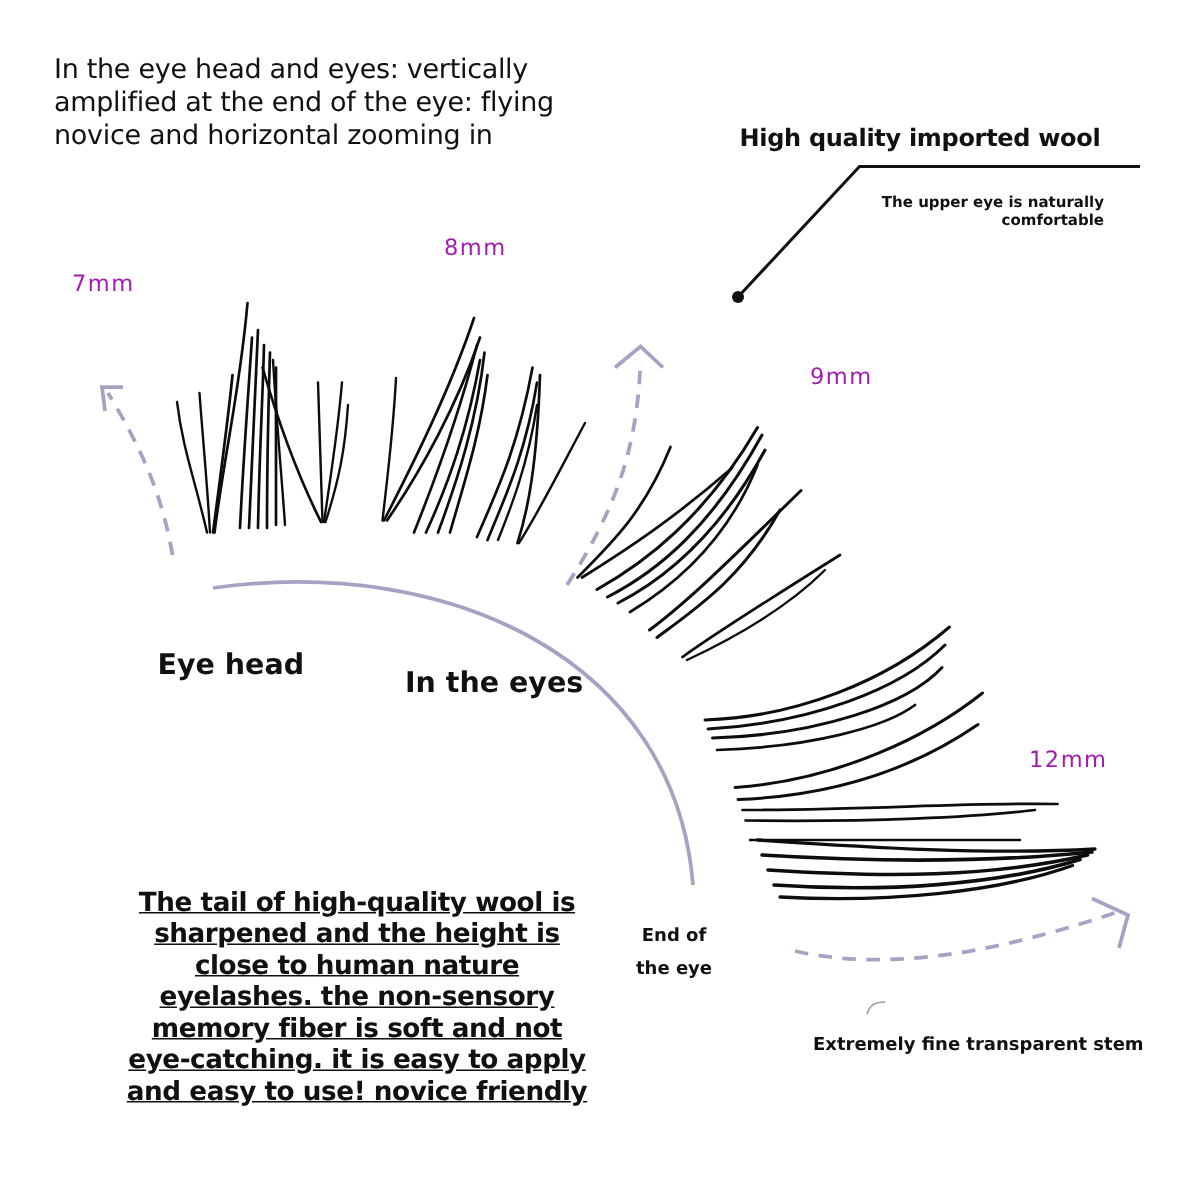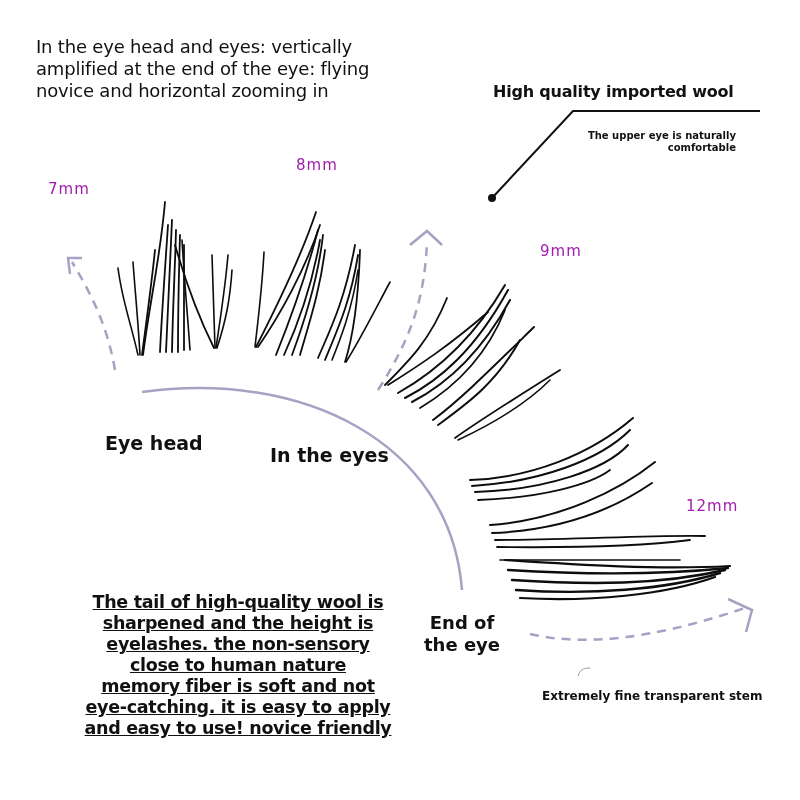--- a/index.html
+++ b/index.html
@@ -30,30 +30,30 @@
   <div>comfortable</div>
 </div>
 
 <div class="abs mm" style="left:48px; top:180px;">7mm</div>
 <div class="abs mm" style="left:296px; top:156px;">8mm</div>
 <div class="abs mm" style="left:540px; top:242px;text-align:right;">9mm</div>
 <div class="abs mm" style="left:686px; top:460px;margin-top:37px;">12mm</div>
 
 <div class="abs zone" style="left:105px; top:432px;">Eye head</div>
 <div class="abs zone" style="left:270px; top:444px;">In the eyes</div>
-<div class="abs zone" style="left:424px; top:612px; text-align:center; font-size:18px; line-height:22px;">
+<div class="abs zone" style="left:424px; top:612px; text-align:center; font-size:12px; line-height:22px;">
   <div>End of</div>
   <div>the eye</div>
 </div>
 
 <div class="abs desc">
   <div>The tail of high-quality wool is</div>
   <div>sharpened and the height is</div>
+  <div>close to human nature</div>
   <div>eyelashes. the non-sensory</div>
-  <div>close to human nature</div>
   <div>memory fiber is soft and not</div>
   <div>eye-catching. it is easy to apply</div>
   <div>and easy to use! novice friendly</div>
 </div>
 
 <div class="abs stem-note">Extremely fine transparent stem</div>
 
 <svg class="canvas" width="800" height="800" viewBox="0 0 800 800">
 
   <g>

